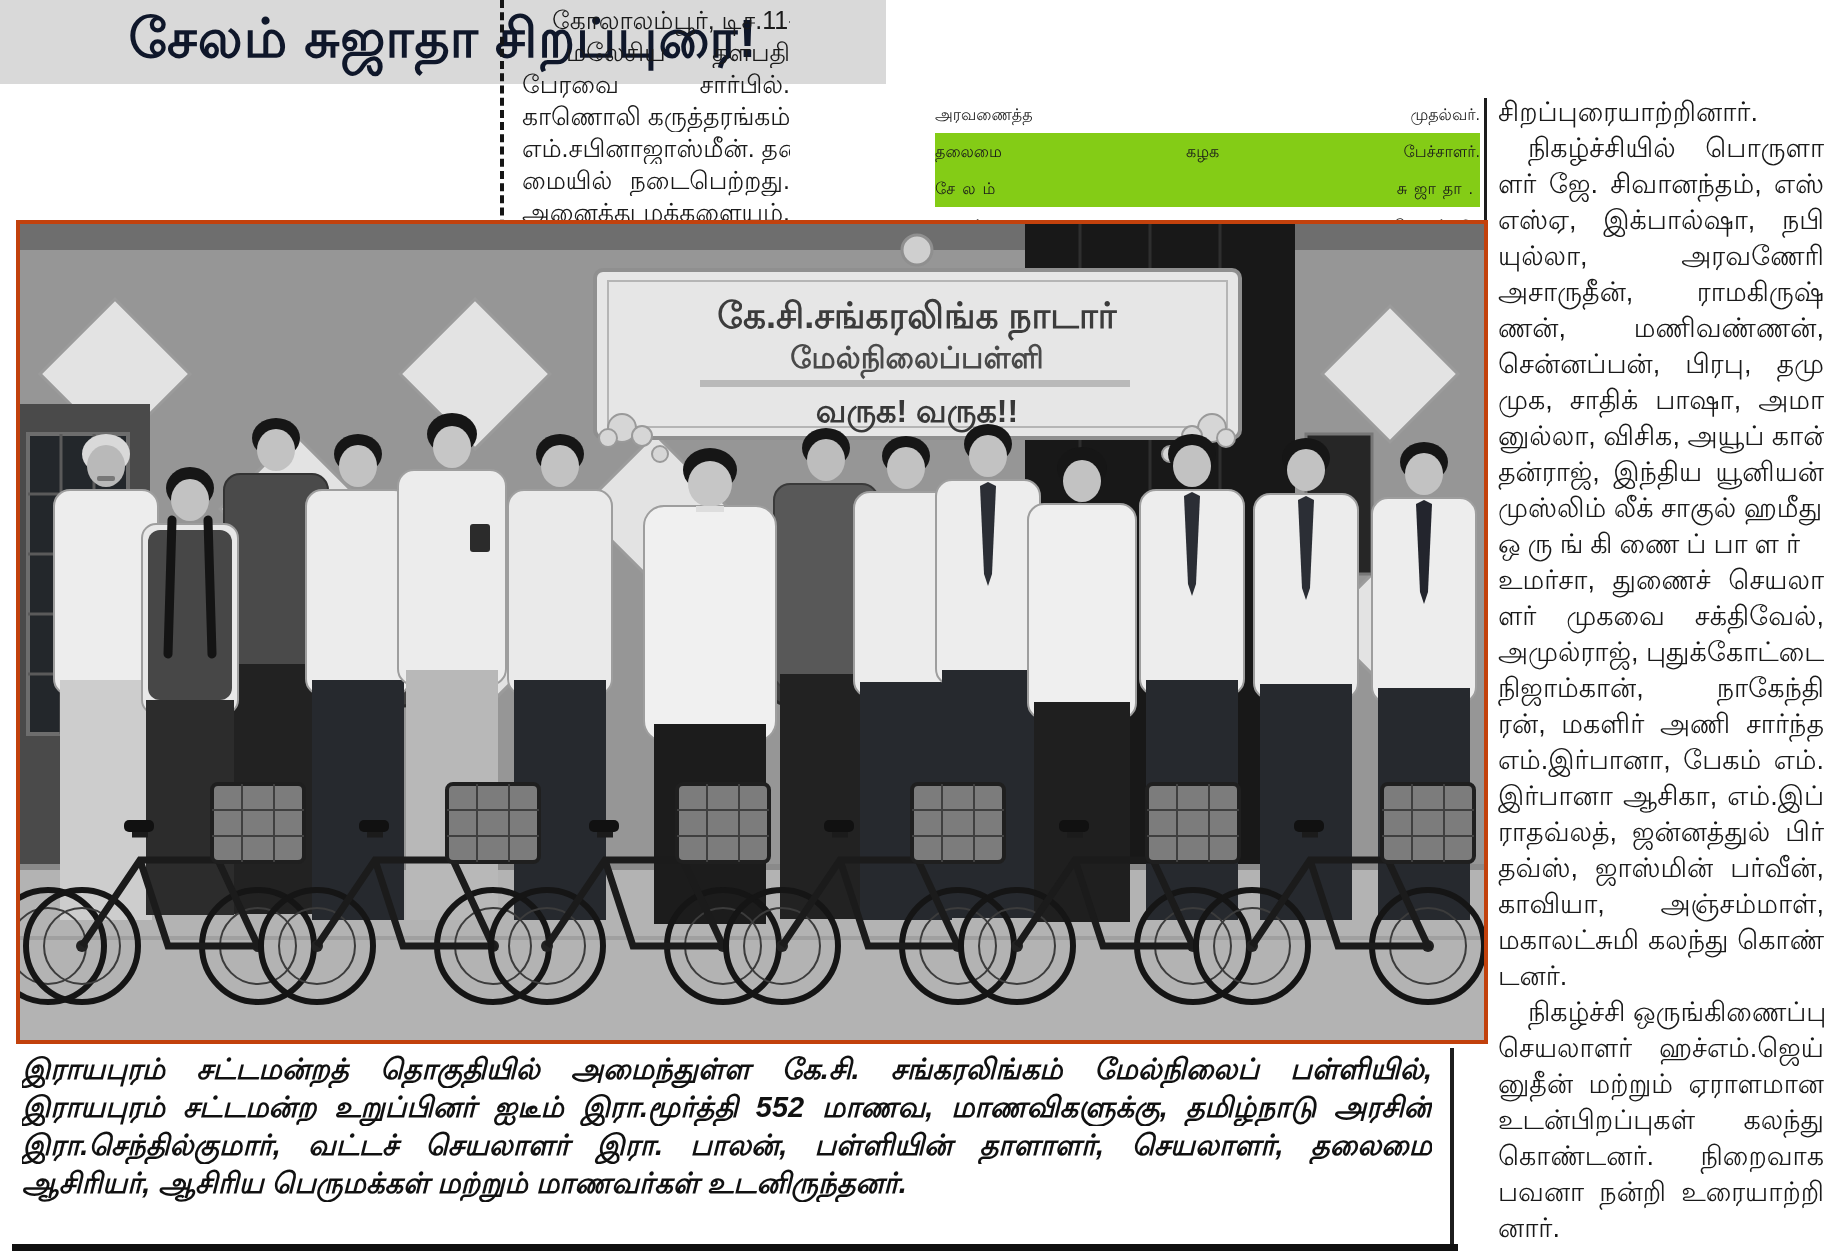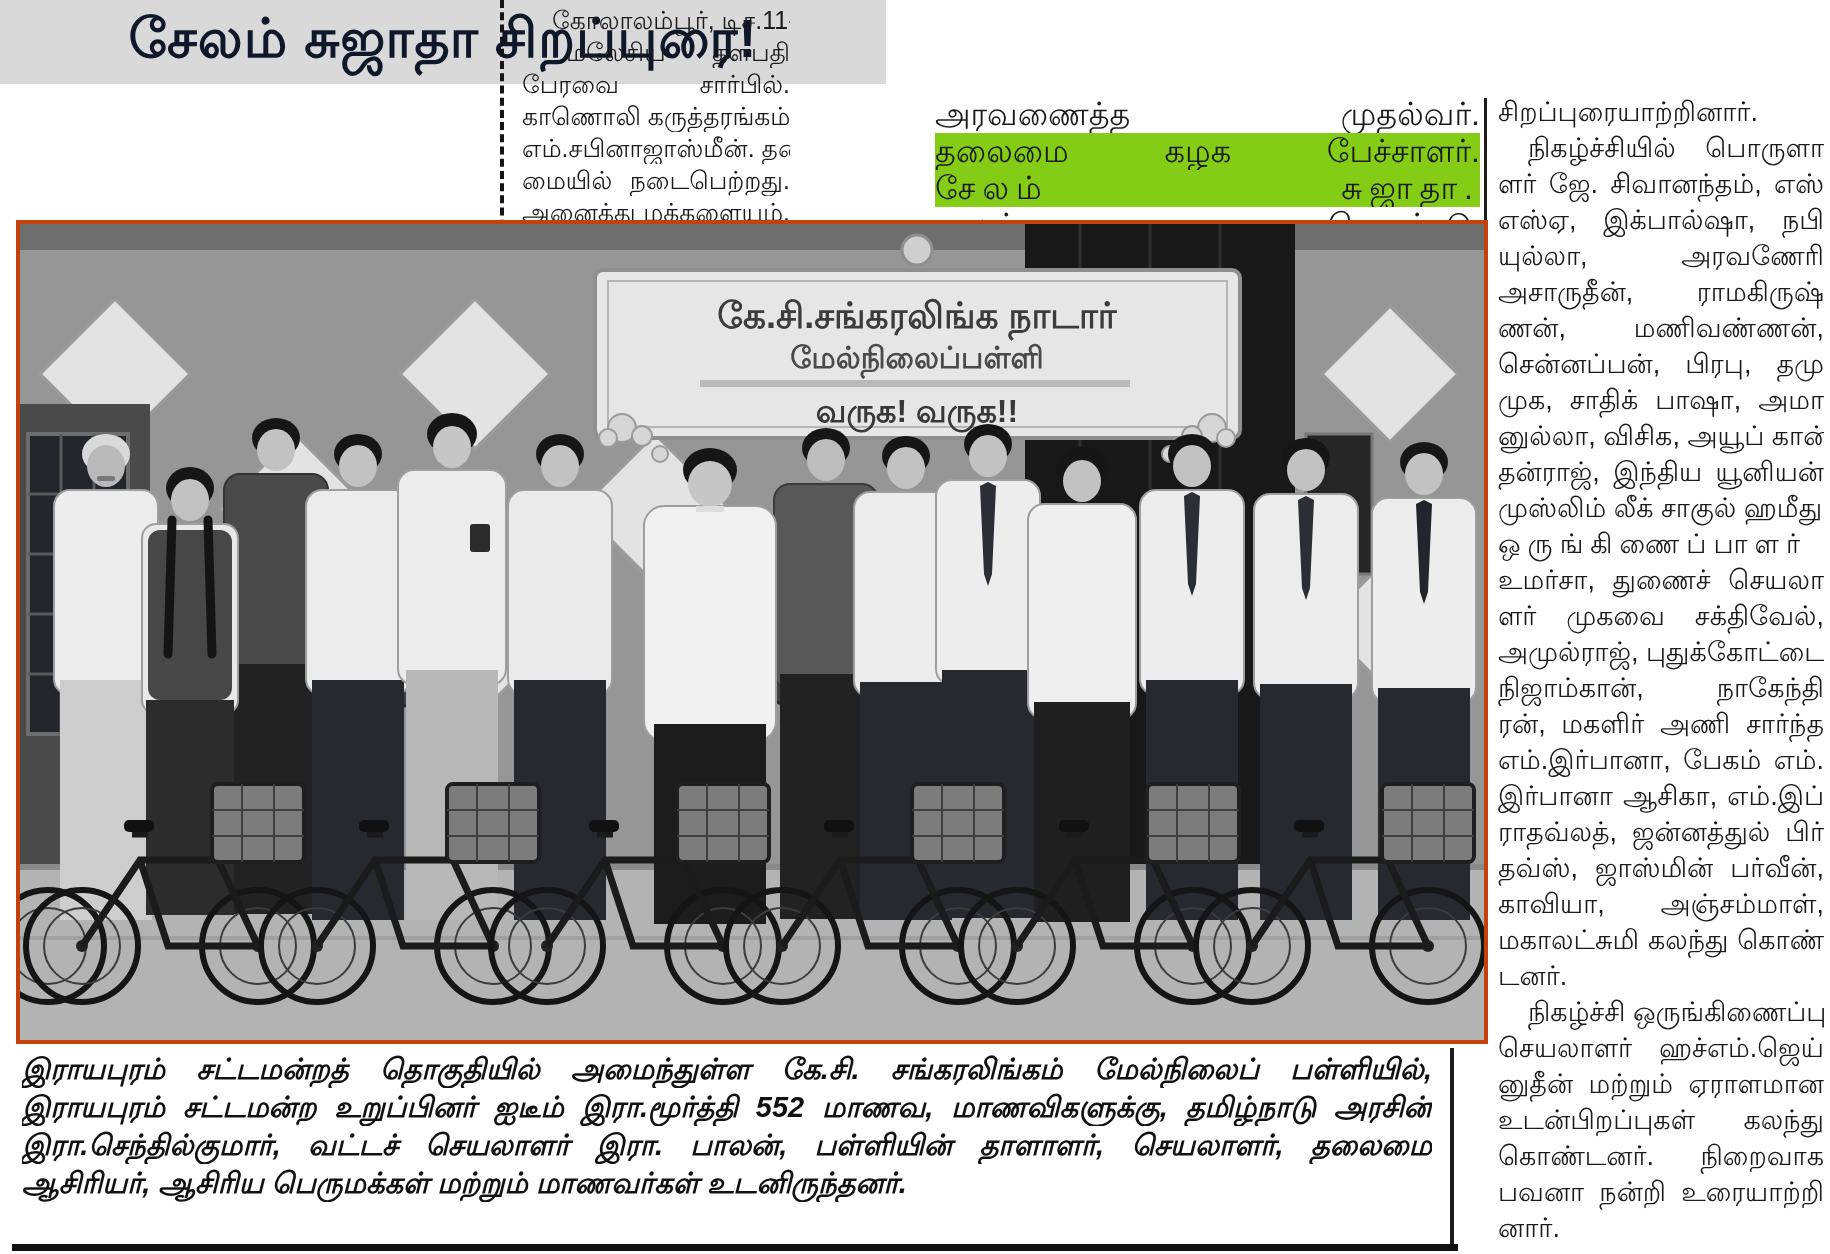--- a/index.html
+++ b/index.html
@@ -13,21 +13,21 @@
   .lsp{letter-spacing:7px;}
   .shade{background:#84cc16;}
   .cut{margin-top:-9px;}
   
   #col1{left:6px;top:0;width:390px;height:234px;font-size:26px;}
   #col1 .ln{height:33px;line-height:33px;}
   #col2{left:522px;top:4px;width:268px;height:230px;font-size:25px;}
   #col2 .ln{height:32px;line-height:32px;}
   #headline{left:944px;top:0;width:886px;height:84px;display:flex;align-items:center;justify-content:center;
             font-weight:bold;font-size:54px;letter-spacing:1px;color:#0f172a;}
-  #col3{left:935px;top:96px;width:545px;font-size:32px;}
+  #col3{left:935px;top:96px;width:545px;font-size:16px;}
   #col3 .ln{height:37px;line-height:37px;}
   #rightcol{left:1498px;top:94px;width:326px;font-size:27px;}
   #rightcol .ln{height:36px;line-height:36px;}
   #caption{left:22px;top:1050px;width:1410px;font-size:29px;font-weight:bold;color:#111;font-style:italic;}
   #caption .ln{height:38px;line-height:38px;}
   .vrule{position:absolute;background:#1d1d1d;}
   #dash-divider{position:absolute;left:500px;top:0;height:240px;width:0;border-left:4px dashed #151515;}
   #photo-frame{position:absolute;left:16px;top:220px;width:1464px;height:816px;border:4px solid #c2410c;background:#9a9a9a;}
   #bottom-rule{position:absolute;left:12px;top:1244px;width:1446px;height:7px;background:#101010;}
   #caption-rule{left:1450px;top:1048px;width:4px;height:198px;}

